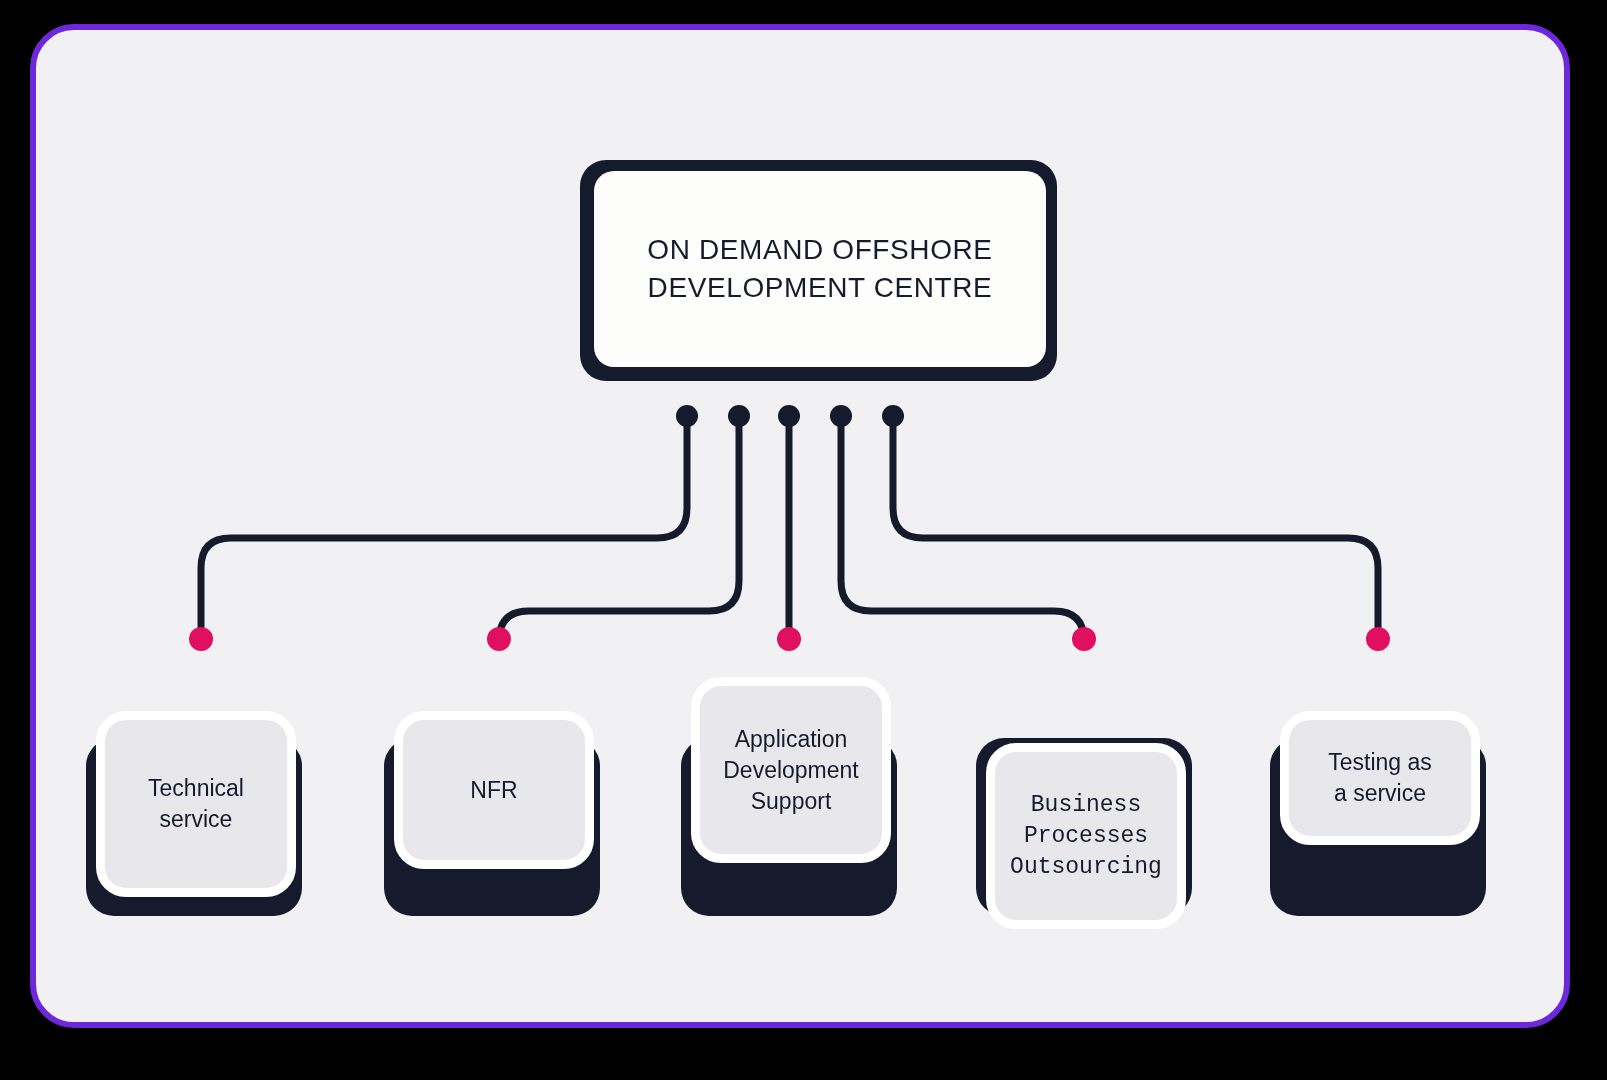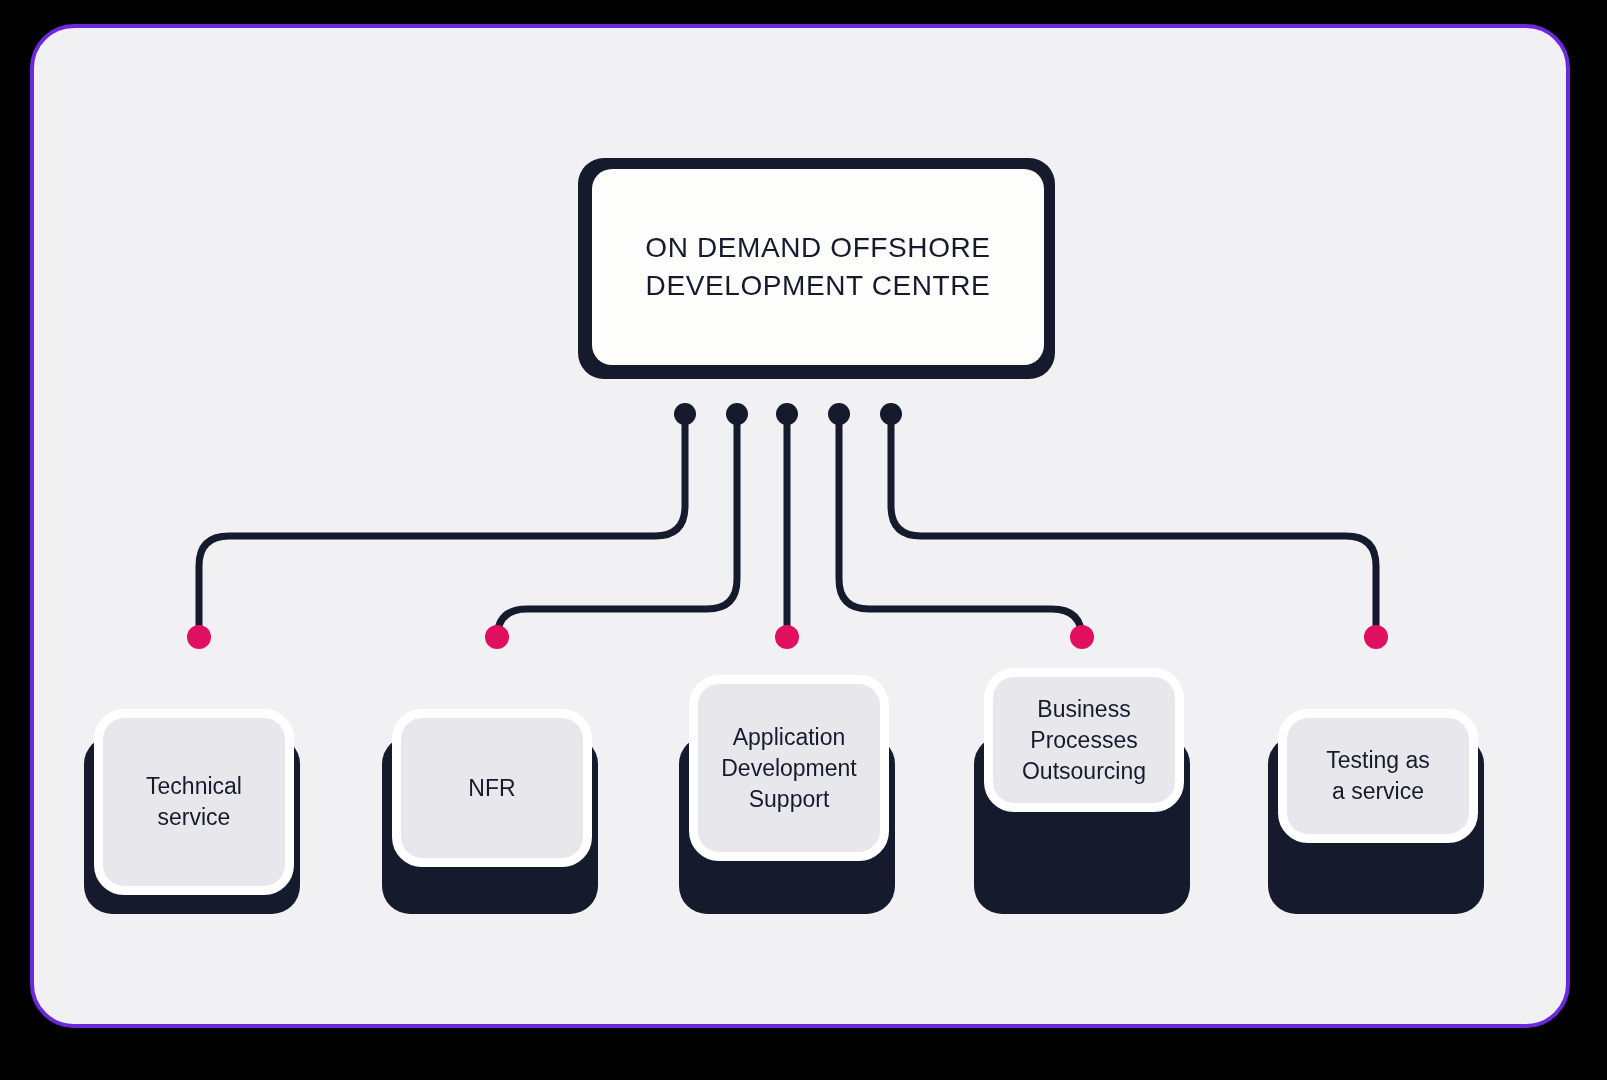--- a/index.html
+++ b/index.html
@@ -25,21 +25,21 @@
 
   
   #panel {
     position: absolute;
     left: 30px;
     top: 24px;
     width: 1540px;
     height: 1004px;
     box-sizing: border-box;
     background: #f1f1f3;
-    border: 4px solid #6d28d9;
+    border: 6px solid #6d28d9;
     border-radius: 44px;
   }
 
   
   #title-frame {
     position: absolute;
     left: 544px;
     top: 130px;
     width: 477px;
     height: 221px;
@@ -171,21 +171,21 @@
       <div class="leaf-frame" style="left:645px; top:708px; width:216px; height:178px;"></div>
       <div class="leaf-card" style="left:655px; top:647px; width:200px; height:186px;">
         <div class="leaf-label">Application
 Development
 Support</div>
       </div>
     </div>
 
     <div class="leaf">
       <div class="leaf-frame" style="left:940px; top:708px; width:216px; height:178px;"></div>
-      <div class="leaf-card" style="left:950px; top:640px; width:200px; height:144px;">
+      <div class="leaf-card" style="left:950px; top:713px; width:200px; height:186px;font-family:Liberation Mono, monospace;">
         <div class="leaf-label">Business
 Processes
 Outsourcing</div>
       </div>
     </div>
 
     <div class="leaf">
       <div class="leaf-frame" style="left:1234px; top:708px; width:216px; height:178px;"></div>
       <div class="leaf-card" style="left:1244px; top:681px; width:200px; height:134px;">
         <div class="leaf-label">Testing as

